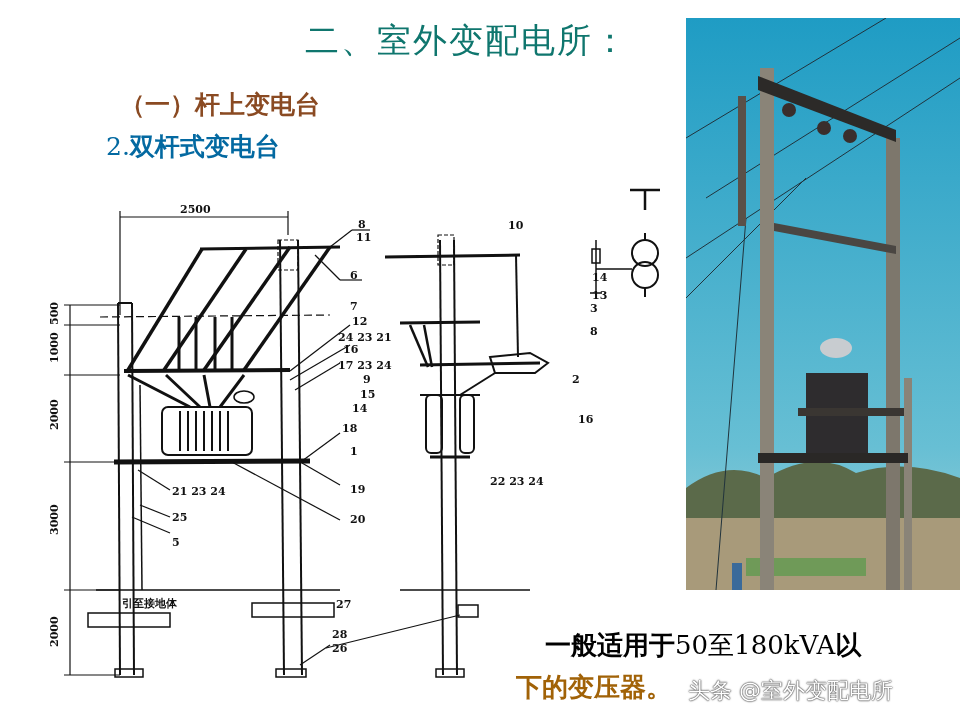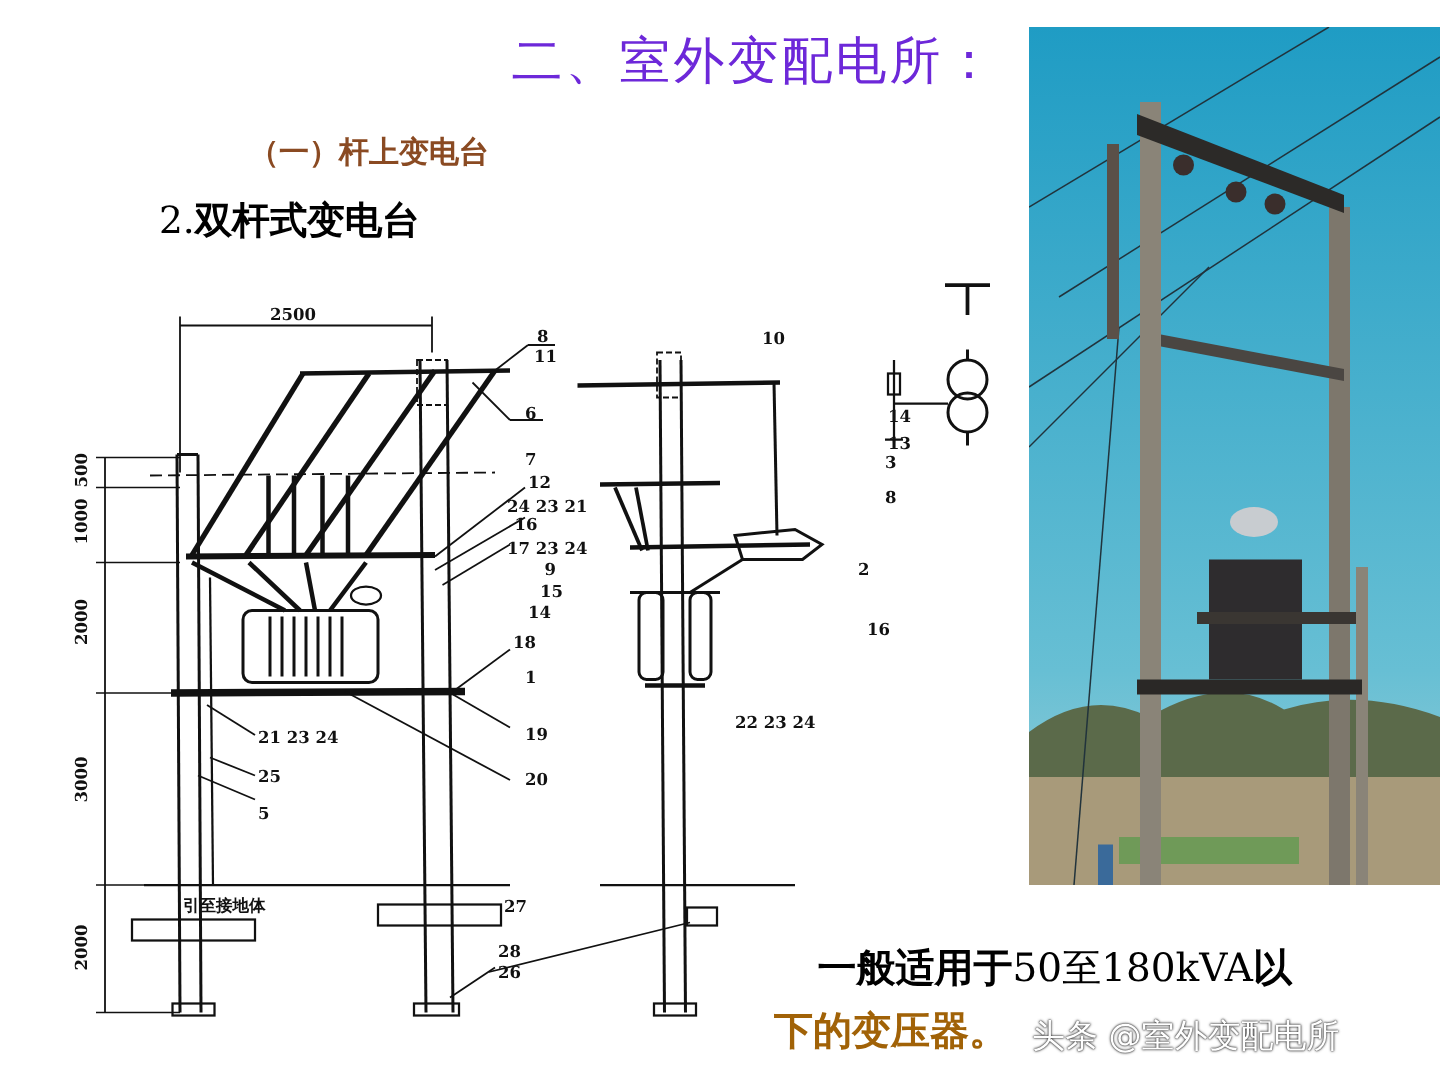--- a/index.html
+++ b/index.html
@@ -1,19 +1,19 @@
 <!DOCTYPE html>
 <html><head>
 <meta charset="utf-8">
 <style>
   html,body{margin:0;padding:0;}
   body{width:960px;height:720px;background:#ffffff;position:relative;overflow:hidden;font-family:"DejaVu Serif",serif;}
-  .title{position:absolute;left:305px;top:18px;font-size:34px;color:#6d28d9;letter-spacing:2px;font-family:"DejaVu Serif",serif;margin-left:36px;}
-  .sub1{position:absolute;left:120px;top:88px;font-size:20px;font-weight:bold;color:#8a4a22;font-family:"DejaVu Sans",sans-serif;margin-left:46px;}
-  .sub2{position:absolute;left:106px;top:130px;font-size:25px;font-weight:bold;color:#000000;font-family:"DejaVu Sans",sans-serif;}
+  .title{position:absolute;left:305px;top:18px;font-size:34px;color:#0f766e;letter-spacing:2px;font-family:"DejaVu Serif",serif;}
+  .sub1{position:absolute;left:120px;top:88px;font-size:25px;font-weight:bold;color:#8a4a22;font-family:"DejaVu Sans",sans-serif;}
+  .sub2{position:absolute;left:106px;top:130px;font-size:25px;font-weight:bold;color:#0369a1;font-family:"DejaVu Sans",sans-serif;}
   .sub2 .num{font-family:"DejaVu Serif",serif;font-weight:normal;}
   .diagram{position:absolute;left:40px;top:185px;width:640px;height:500px;}
   .photo{position:absolute;left:686px;top:18px;width:274px;height:572px;overflow:hidden;}
   .note1{position:absolute;left:545px;top:628px;font-size:26px;font-weight:bold;color:#000000;font-family:"DejaVu Sans",sans-serif;}
   .note1 .s{font-family:"DejaVu Serif",serif;font-weight:normal;}
   .note2{position:absolute;left:516px;top:670px;font-size:26px;font-weight:bold;color:#a16207;font-family:"DejaVu Sans",sans-serif;}
   .wm{position:absolute;left:688px;top:676px;font-size:22px;color:#ffffff;font-family:"DejaVu Sans",sans-serif;text-shadow:0 0 2px #333,0 0 1px #000;}
   svg text{font-family:"DejaVu Serif",serif;font-weight:bold;font-size:11px;fill:#111;}
 </style>
 </head>

